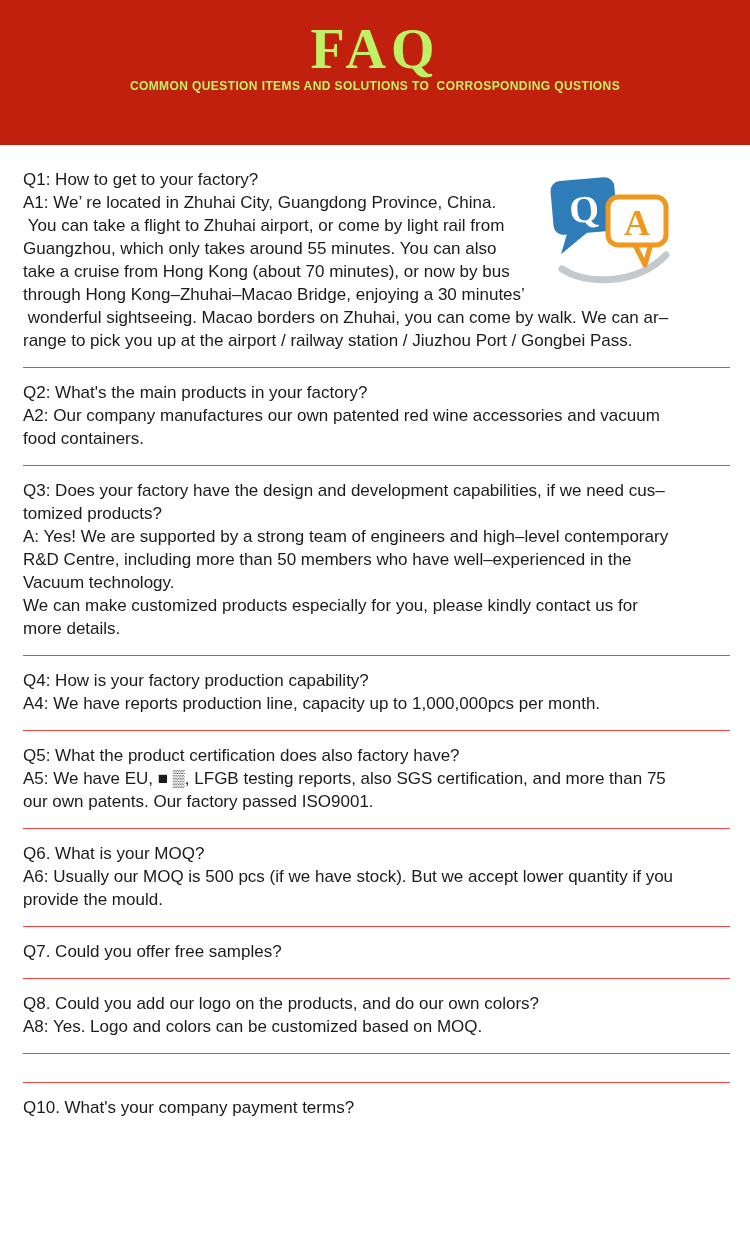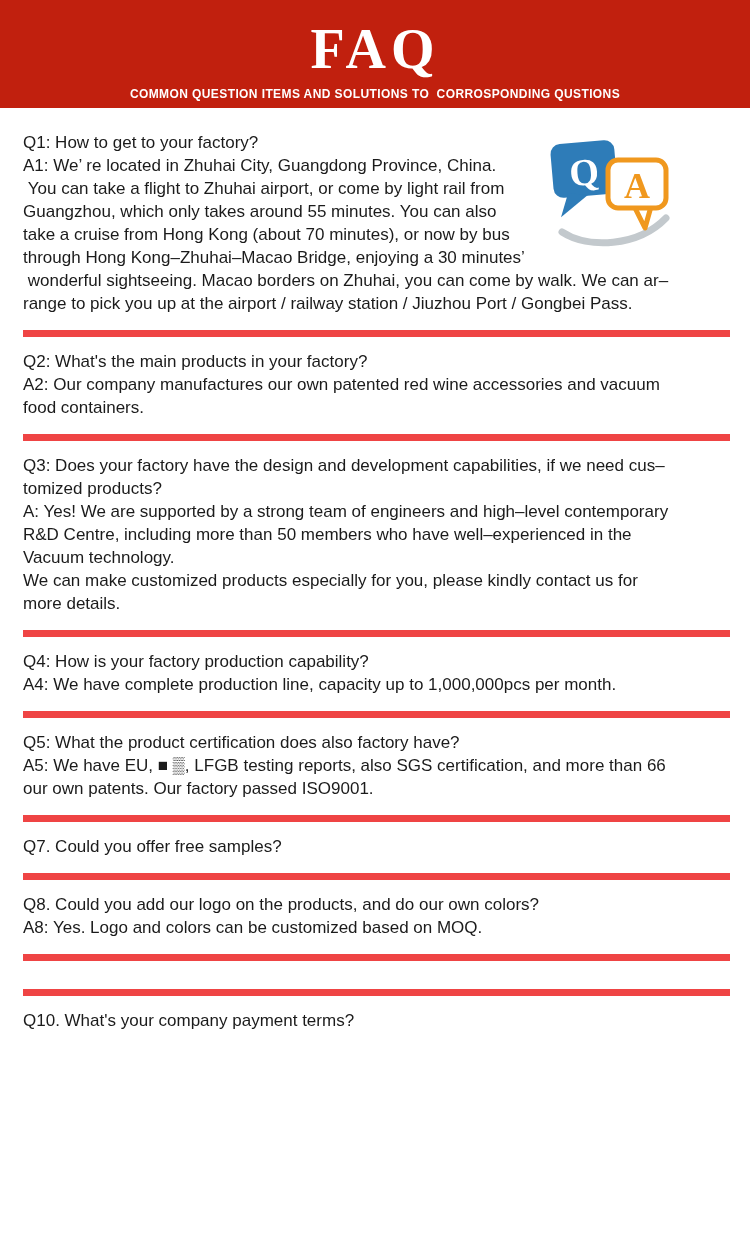--- a/index.html
+++ b/index.html
@@ -1,50 +1,50 @@
 <!DOCTYPE html>
 <html><head>
 <meta charset="utf-8">
 <style>
   html,body { margin:0; padding:0; background:#ffffff; }
   body { width:750px; font-family:"Liberation Sans", sans-serif; }
   .page { width:750px; min-height:1254px; background:#fff; }
 
   .header {
     background:#c1200e;
-    height:108px;
+    height:145px;
     text-align:center;
-    color:#ffffff;
+    color:#bef264;
     overflow:hidden;
   }
   .header h1 {
     margin:0;
     padding-top:20px;
     font-family:"Liberation Serif", serif;
     font-weight:bold;
     font-size:56px;
     line-height:58px;
     letter-spacing:5px;
   }
   .header .subtitle {
-    margin-top:9px;
+    margin-top:1px;
     font-size:12px;
     font-weight:bold;
     letter-spacing:0.4px;
     white-space:pre;
   }
 
   .content {
     padding:10px 20px 30px 23px;
     color:#1b1b1b;
     font-size:17px;
     line-height:23px;
   }
   .qa {
-    border-top:7px solid #ef4444;
+    border-top:1px solid #ef4444;
     padding:13px 0 15px 0;
   }
   .qa.first { border-top:none; position:relative; }
   .qa p { margin:0; white-space:pre-wrap; }
 
   .icon-wrap {
     position:absolute;
     top:16px;
     right:46px;
     width:142px;
@@ -100,29 +100,34 @@
 tomized products?</p>
       <p class="a">A: Yes! We are supported by a strong team of engineers and high–level contemporary
 R&amp;D Centre, including more than 50 members who have well–experienced in the
 Vacuum technology.
 We can make customized products especially for you, please kindly contact us for
 more details.</p>
     </section>
 
     <section class="qa">
       <p class="q">Q4: How is your factory production capability?</p>
-      <p class="a">A4: We have complete production line, capacity up to 1,000,000pcs per month.</p>
+      <p class="a">A4: We have reports production line, capacity up to 1,000,000pcs per month.</p>
     </section>
 
     <section class="qa">
       <p class="q">Q5: What the product certification does also factory have?</p>
-      <p class="a">A5: We have EU, ■ ▒, LFGB testing reports, also SGS certification, and more than 66
+      <p class="a">A5: We have EU, ■ ▒, LFGB testing reports, also SGS certification, and more than 75
 our own patents. Our factory passed ISO9001.</p>
     </section>
 
+    <section class="qa">
+      <p class="q">Q6. What is your MOQ?</p>
+      <p class="a">A6: Usually our MOQ is 500 pcs (if we have stock). But we accept lower quantity if you
+provide the mould.</p>
+    </section>
 
     <section class="qa">
       <p class="q">Q7. Could you offer free samples?</p>
     </section>
 
     <section class="qa">
       <p class="q">Q8. Could you add our logo on the products, and do our own colors?</p>
       <p class="a">A8: Yes. Logo and colors can be customized based on MOQ.</p>
     </section>
 

